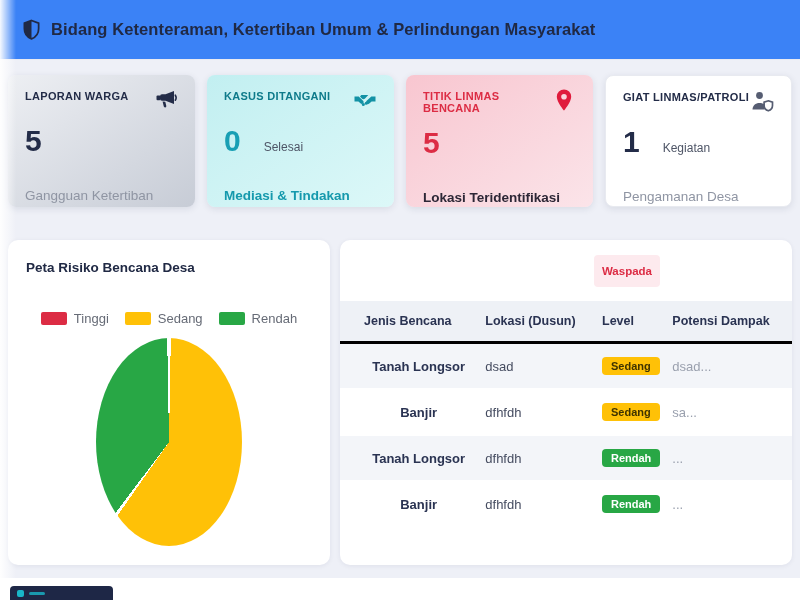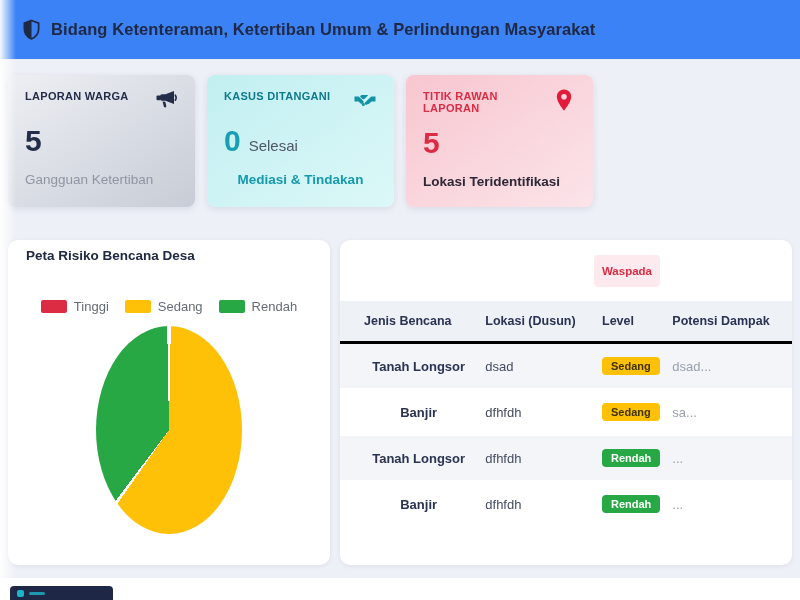--- a/index.html
+++ b/index.html
@@ -12,47 +12,47 @@
   
   .header{height:60px;background:#3b82f6;border-bottom:1px solid #e9eaf2;
        display:flex;align-items:center;padding:0 22px;box-sizing:border-box;}
   .header .shield{width:19px;height:22px;margin-right:10px;flex:0 0 auto;}
   .page-title{font-size:16.5px;font-weight:bold;color:#202944;letter-spacing:.1px;}
   
   .cards{display:grid;grid-template-columns:repeat(4,1fr);gap:12px;margin:15px 8px 0;}
   .card{border-radius:8px;height:132px;box-sizing:border-box;padding:15px 17px;
         box-shadow:0 2px 7px rgba(25,35,70,.10);position:relative;}
   .card-1{background:linear-gradient(145deg,#edeff3,#c7ccd6);}
-  .card-2{background:linear-gradient(145deg,#c2efF1,#dcf8f8);text-align:center;}
+  .card-2{background:linear-gradient(145deg,#c2efF1,#dcf8f8);}
   .card-3{background:linear-gradient(145deg,#f8c6d0,#fbe4e9);}
   .card-4{background:#fff;border:1px solid #e8eaf0;}
   .card-top{display:flex;justify-content:space-between;align-items:flex-start;}
   .card-label{font-size:11px;font-weight:bold;letter-spacing:.3px;}
   .card-1 .card-label,.card-4 .card-label{color:#232c48;}
   .card-2 .card-label{color:#0d7a8a;}
   .card-3 .card-label{color:#dc2c44;}
   .card-icon{width:24px;height:24px;margin-top:-2px;}
   .value-row{margin-top:14px;display:flex;align-items:baseline;}
   .card-value{font-size:30px;font-weight:bold;line-height:1;}
   .card-1 .card-value,.card-4 .card-value{color:#232c48;}
   .card-2 .card-value{color:#189fb4;}
   .card-3 .card-value{color:#dc2c44;}
-  .value-suffix{font-size:15px;margin-left:8px;color:#4e5566;}
-  .card-sub{margin-top:16px;font-size:13.5px;}
+  .value-suffix{font-size:12px;margin-left:23px;color:#4e5566;}
+  .card-sub{margin-top:32px;font-size:13.5px;}
   .card-1 .card-sub{color:#8f95a3;}
   .card-2 .card-sub{color:#1599ad;font-weight:bold;}
   .card-3 .card-sub{color:#2d2736;font-weight:bold;}
   .card-4 .card-sub{color:#8f95a3;}
   
   .main{display:grid;grid-template-columns:322px 1fr;gap:10px;margin:33px 8px 0;}
   .panel{background:#fff;border-radius:10px;height:325px;box-sizing:border-box;
          box-shadow:0 1px 5px rgba(25,35,70,.07);overflow:hidden;}
   .panel-title{font-size:13.5px;font-weight:bold;color:#202944;}
   
-  .pie-panel{padding:8px 18px;}
+  .pie-panel{padding:20px 18px;}
   .legend{display:flex;justify-content:center;gap:16px;margin-top:36px;}
   .legend-item{display:flex;align-items:center;gap:7px;cursor:pointer;}
   .swatch{width:26px;height:13px;border-radius:2px;}
   .legend-label{font-size:13px;color:#666b76;}
   .pie-wrap{display:flex;justify-content:center;margin-top:12px;}
   .pie{width:146px;height:208px;border-radius:50%;}
   
   .table-head{display:flex;align-items:center;padding:15px 20px 14px;}
   .status-badge{margin-left:auto;margin-right:112px;background:#fdeaee;color:#dc2c44;
         font-size:11.5px;font-weight:bold;padding:10px 8px;border-radius:4px;}
@@ -128,33 +128,50 @@
       </div>
       <div class="value-row">
         <span class="card-value">0</span>
         <span class="value-suffix">Selesai</span>
       </div>
       <div class="card-sub">Mediasi &amp; Tindakan</div>
     </div>
 
     <div class="card card-3">
       <div class="card-top">
-        <span class="card-label">TITIK RAWAN LAPORAN</span>
+        <span class="card-label">TITIK LINMAS BENCANA</span>
         <span class="card-icon">
           <svg viewBox="0 0 24 24" width="24" height="24" fill="#e01b3c">
             <path d="M12 1.5a7.2 7.2 0 0 0-7.2 7.2C4.8 14 12 22.5 12 22.5s7.2-8.5 7.2-13.8A7.2 7.2 0 0 0 12 1.5Zm0 10a2.8 2.8 0 1 1 0-5.6 2.8 2.8 0 0 1 0 5.6Z"></path>
           </svg>
         </span>
       </div>
       <div class="value-row">
         <span class="card-value">5</span>
       </div>
       <div class="card-sub">Lokasi Teridentifikasi</div>
     </div>
 
+    <div class="card card-4">
+      <div class="card-top">
+        <span class="card-label">GIAT LINMAS/PATROLI</span>
+        <span class="card-icon">
+          <svg viewBox="0 0 24 24" width="24" height="24" fill="#565d72">
+            <circle cx="9.5" cy="6.5" r="3.4"></circle>
+            <path d="M2.5 20.5c0-4 3-6.6 7-6.6 2 0 3.7.6 5 1.7v4.9Z"></path>
+            <path d="M18.3 11.8l4.2 1.4v3.2c0 2.6-1.8 4.6-4.2 5.4-2.4-.8-4.2-2.8-4.2-5.4v-3.2Z" fill="none" stroke="#565d72" stroke-width="1.7"></path>
+          </svg>
+        </span>
+      </div>
+      <div class="value-row">
+        <span class="card-value">1</span>
+        <span class="value-suffix">Kegiatan</span>
+      </div>
+      <div class="card-sub">Pengamanan Desa</div>
+    </div>
   </div>
 
   <div class="main">
 
     <div class="panel pie-panel">
       <div class="panel-title">Peta Risiko Bencana Desa</div>
       <div class="legend">
         <span class="legend-item">
           <span class="swatch" style="background: rgb(220, 44, 68);"></span>
           <span class="legend-label">Tinggi</span>

